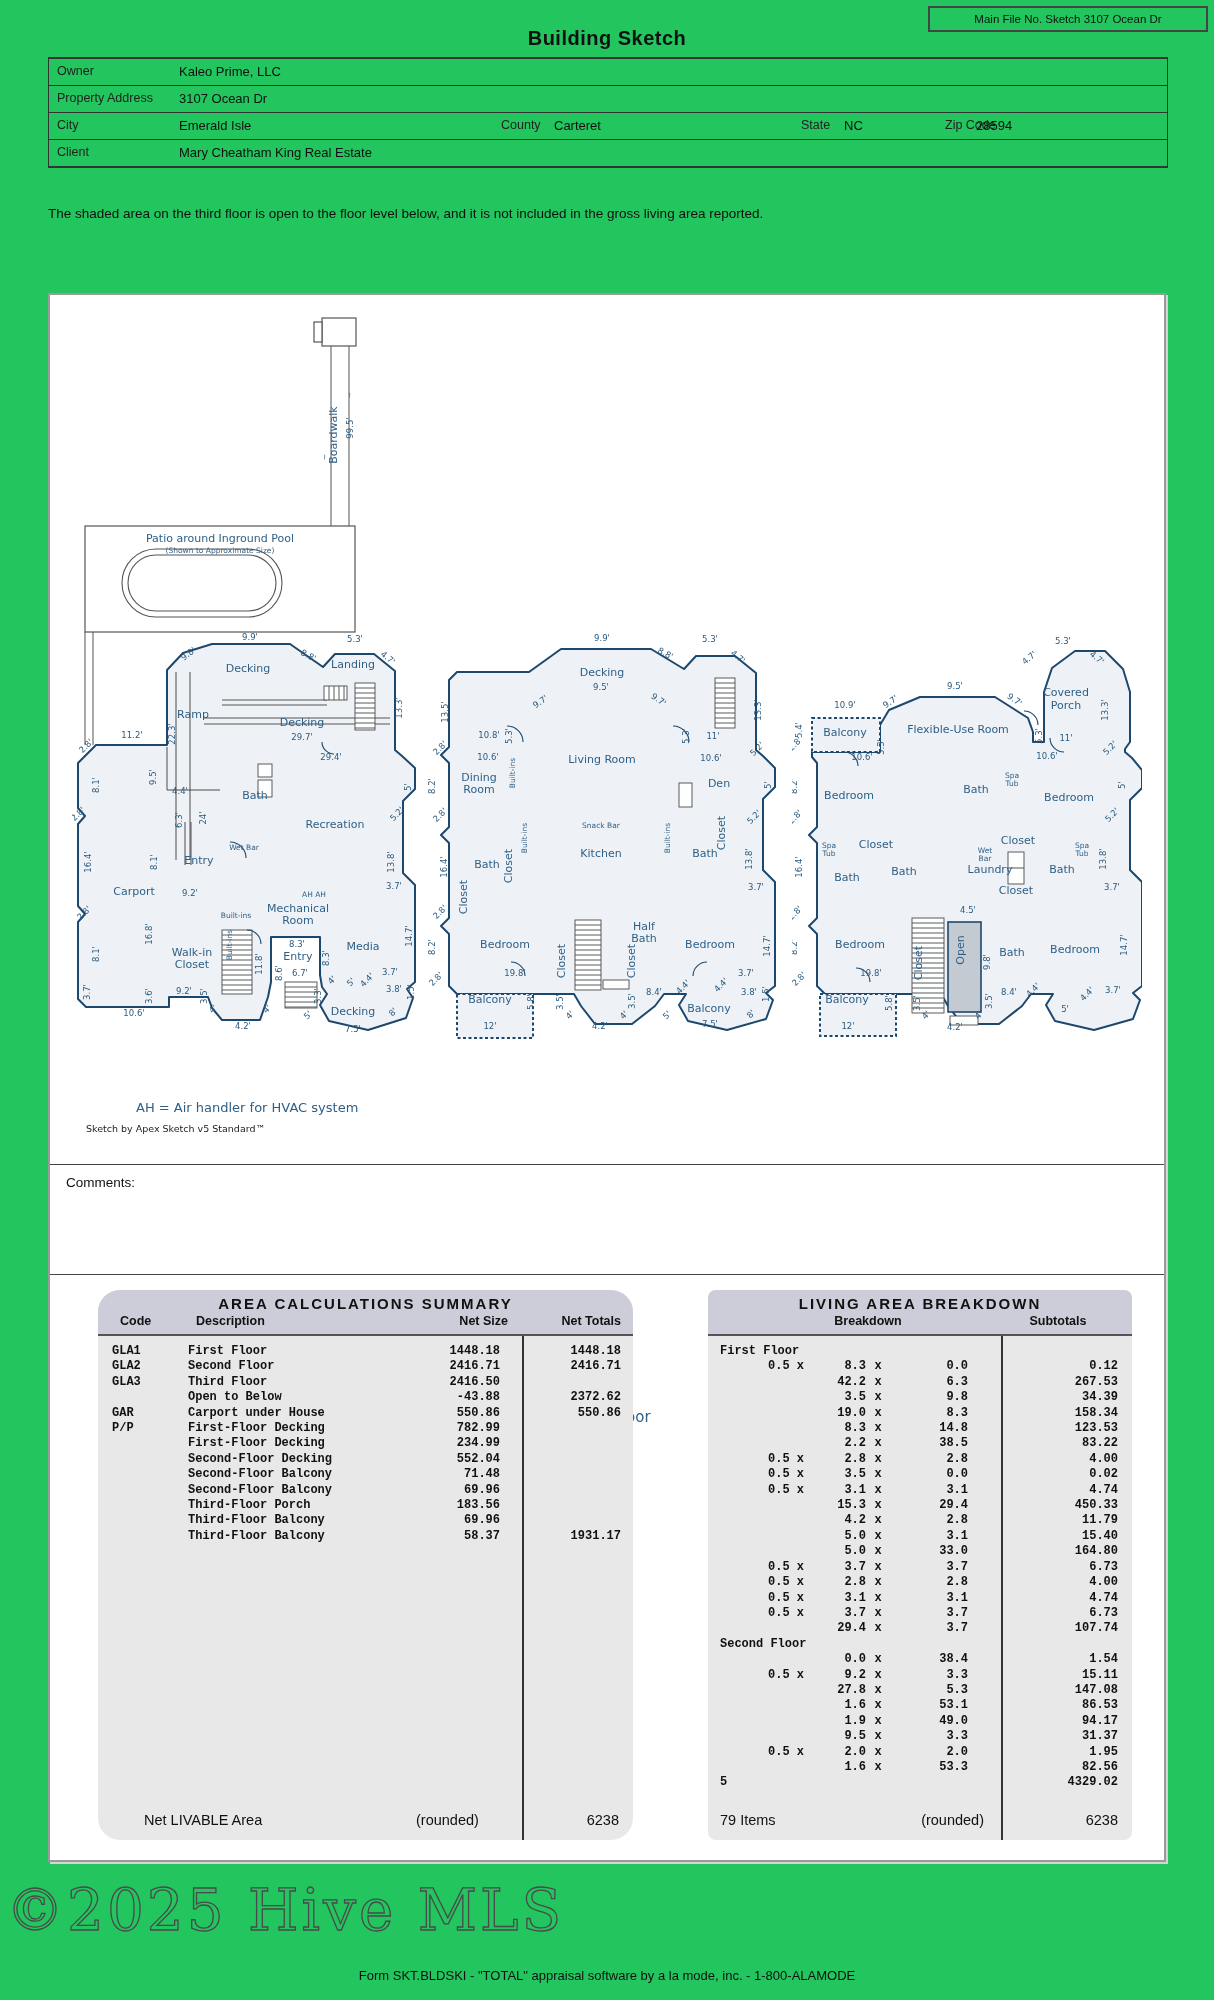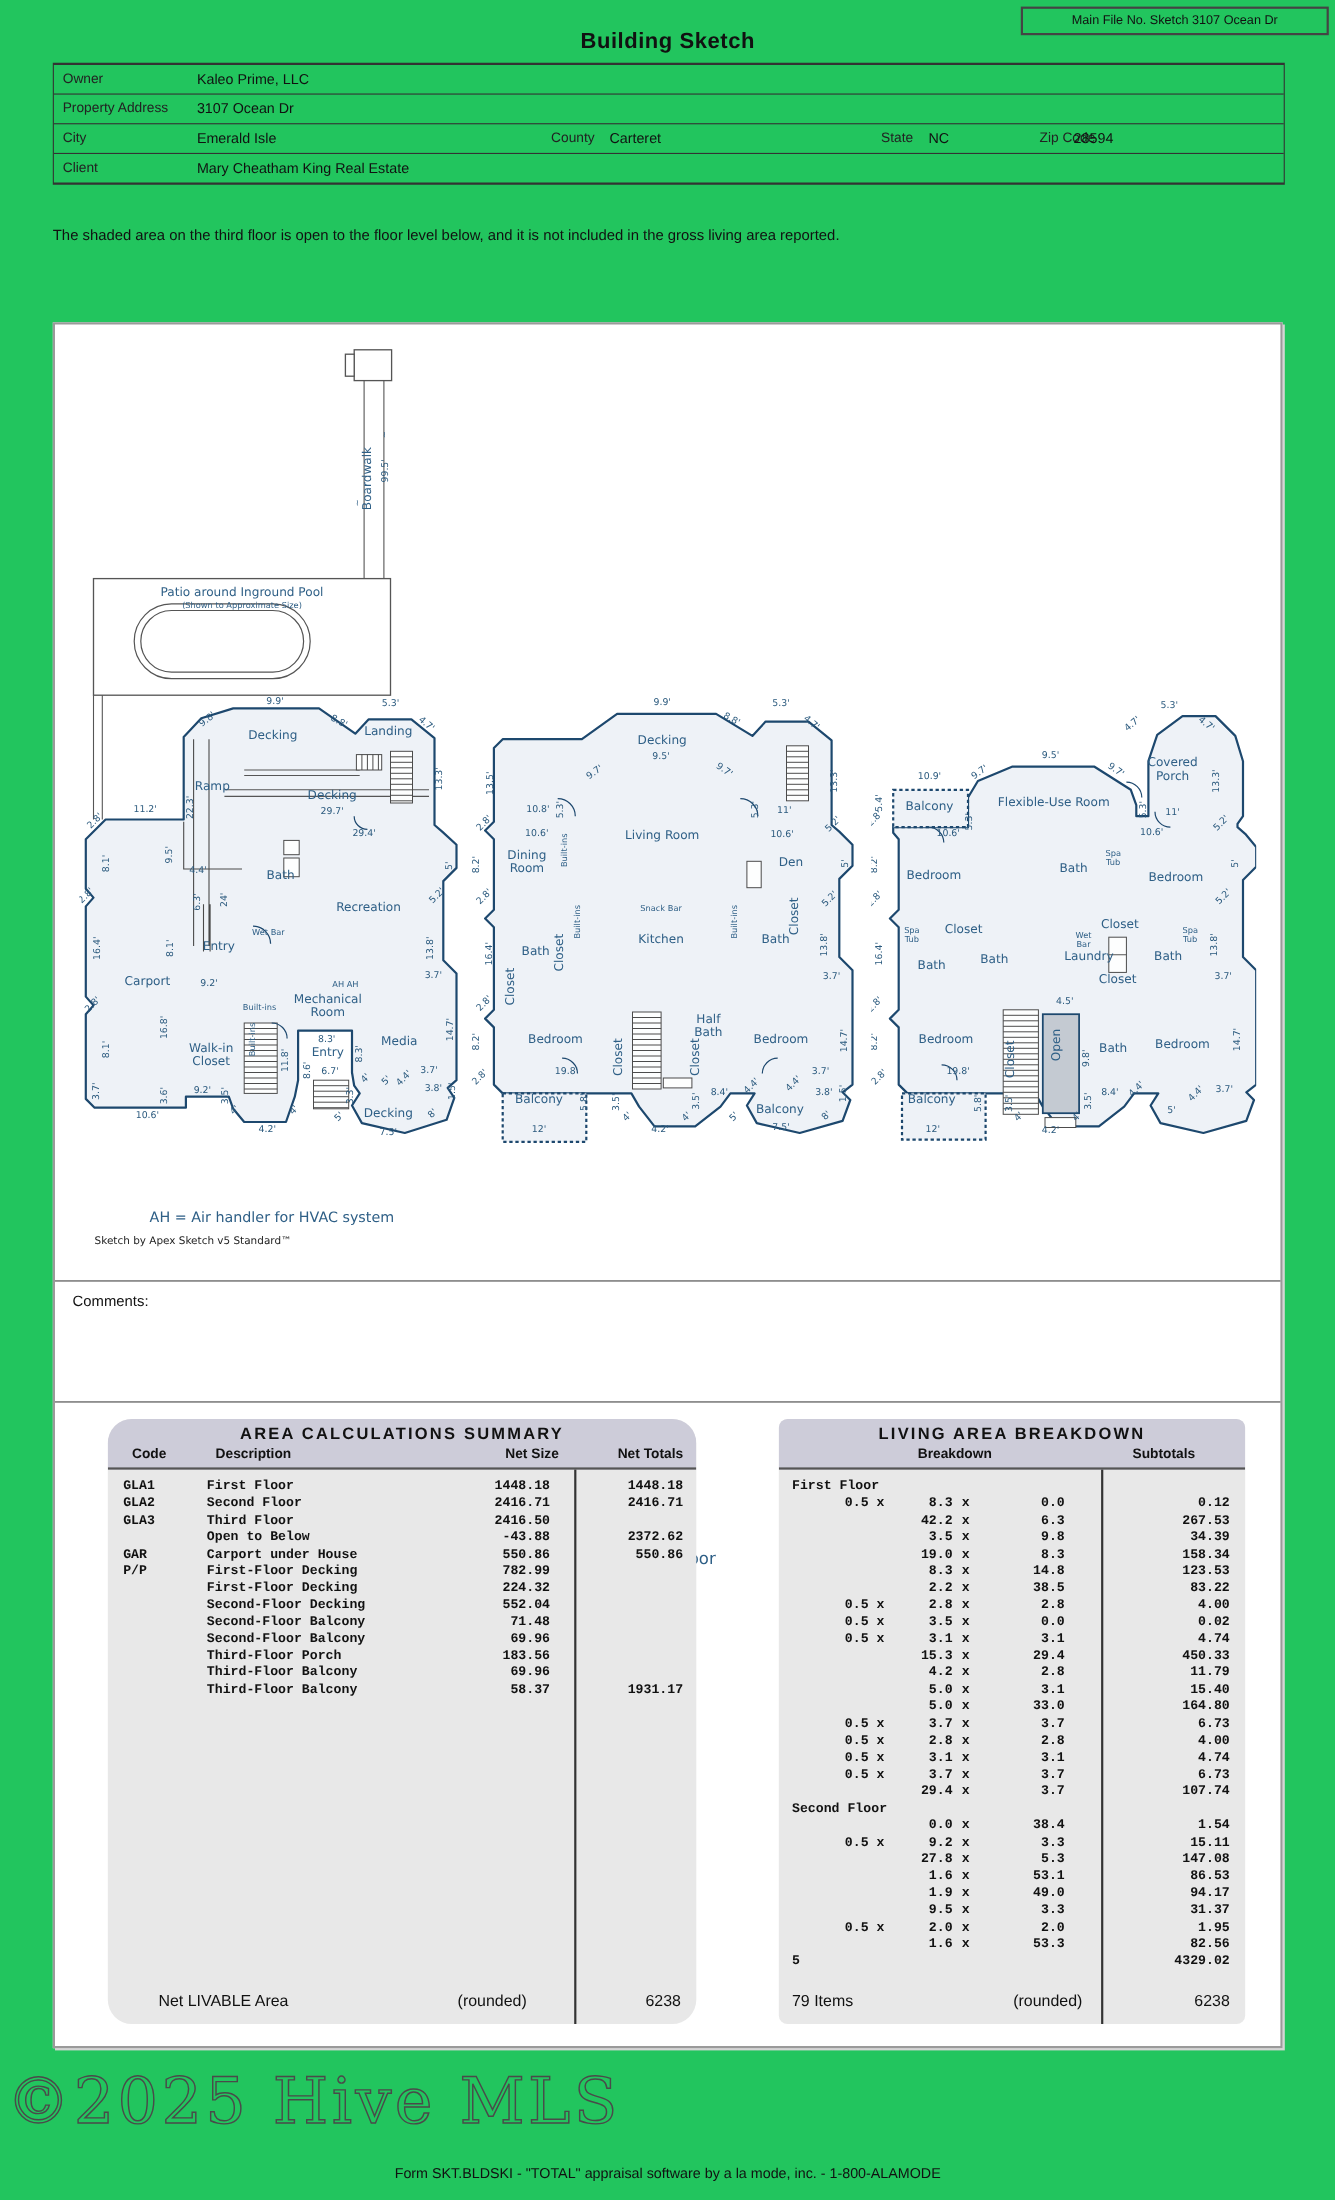--- a/index.html
+++ b/index.html
@@ -540,21 +540,21 @@
           </div>
           <div class="arow" data-interactable="false">
             <span class="rc" data-interactable="false">P/P</span>
             <span class="rd" data-interactable="false">First-Floor Decking</span>
             <span class="rs" data-interactable="false">782.99</span>
             <span class="rt" data-interactable="false"></span>
           </div>
           <div class="arow" data-interactable="false">
             <span class="rc" data-interactable="false"></span>
             <span class="rd" data-interactable="false">First-Floor Decking</span>
-            <span class="rs" data-interactable="false">224.32</span>
+            <span class="rs" data-interactable="false">234.99</span>
             <span class="rt" data-interactable="false"></span>
           </div>
           <div class="arow" data-interactable="false">
             <span class="rc" data-interactable="false"></span>
             <span class="rd" data-interactable="false">Second-Floor Decking</span>
             <span class="rs" data-interactable="false">552.04</span>
             <span class="rt" data-interactable="false"></span>
           </div>
           <div class="arow" data-interactable="false">
             <span class="rc" data-interactable="false"></span>

